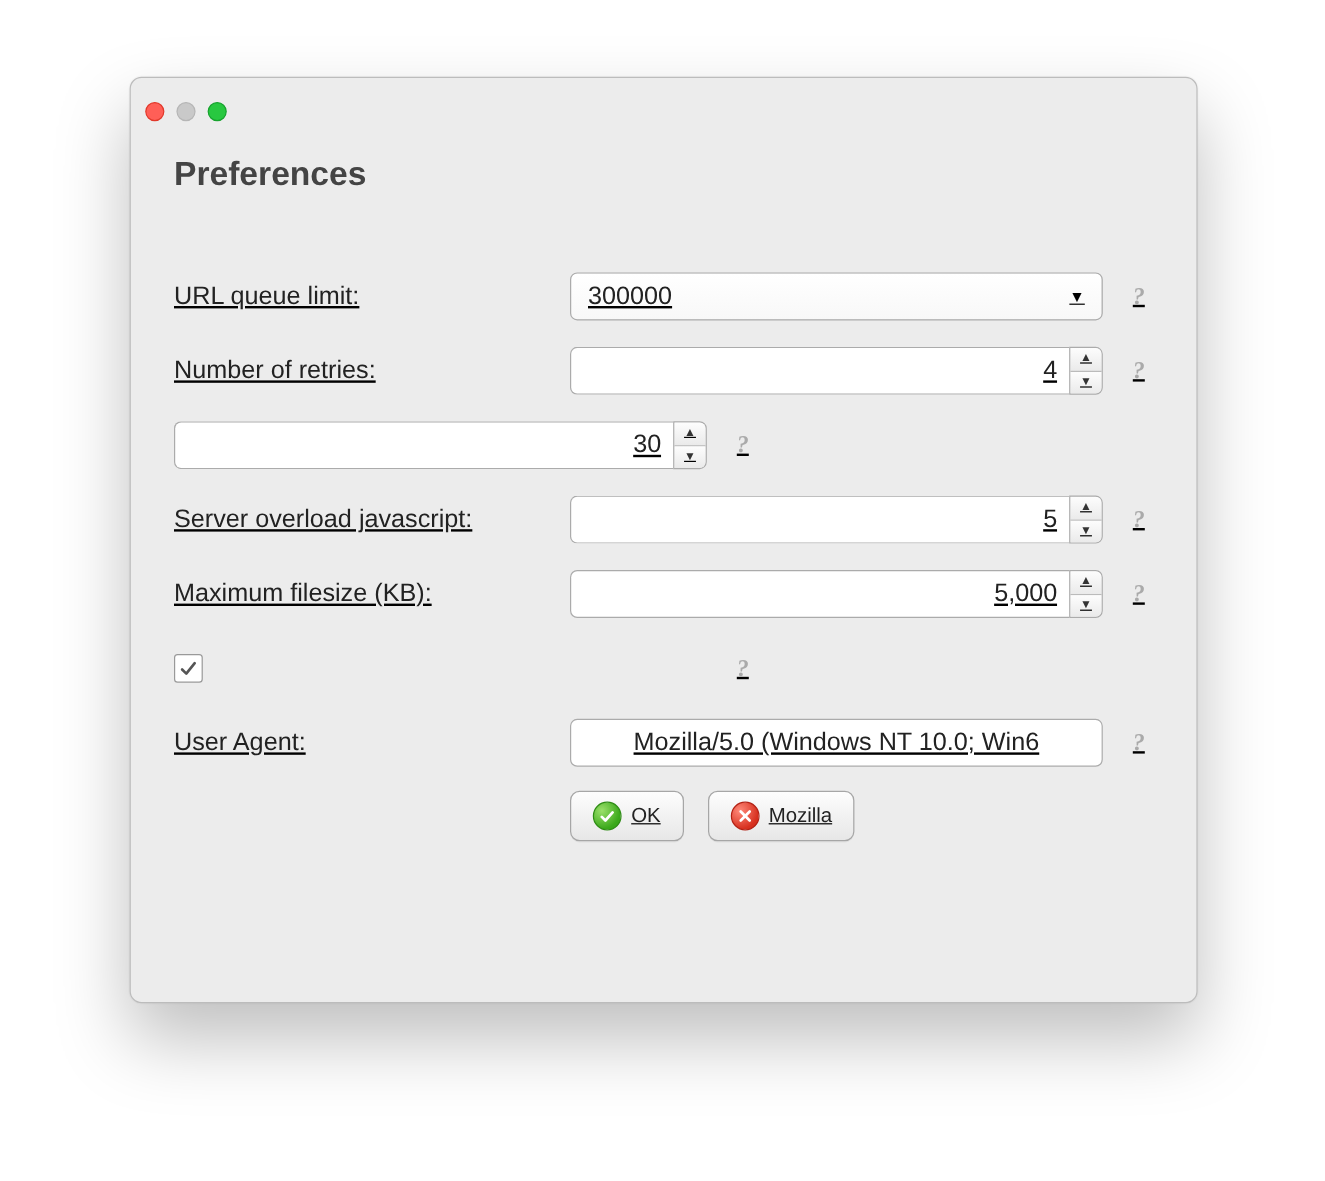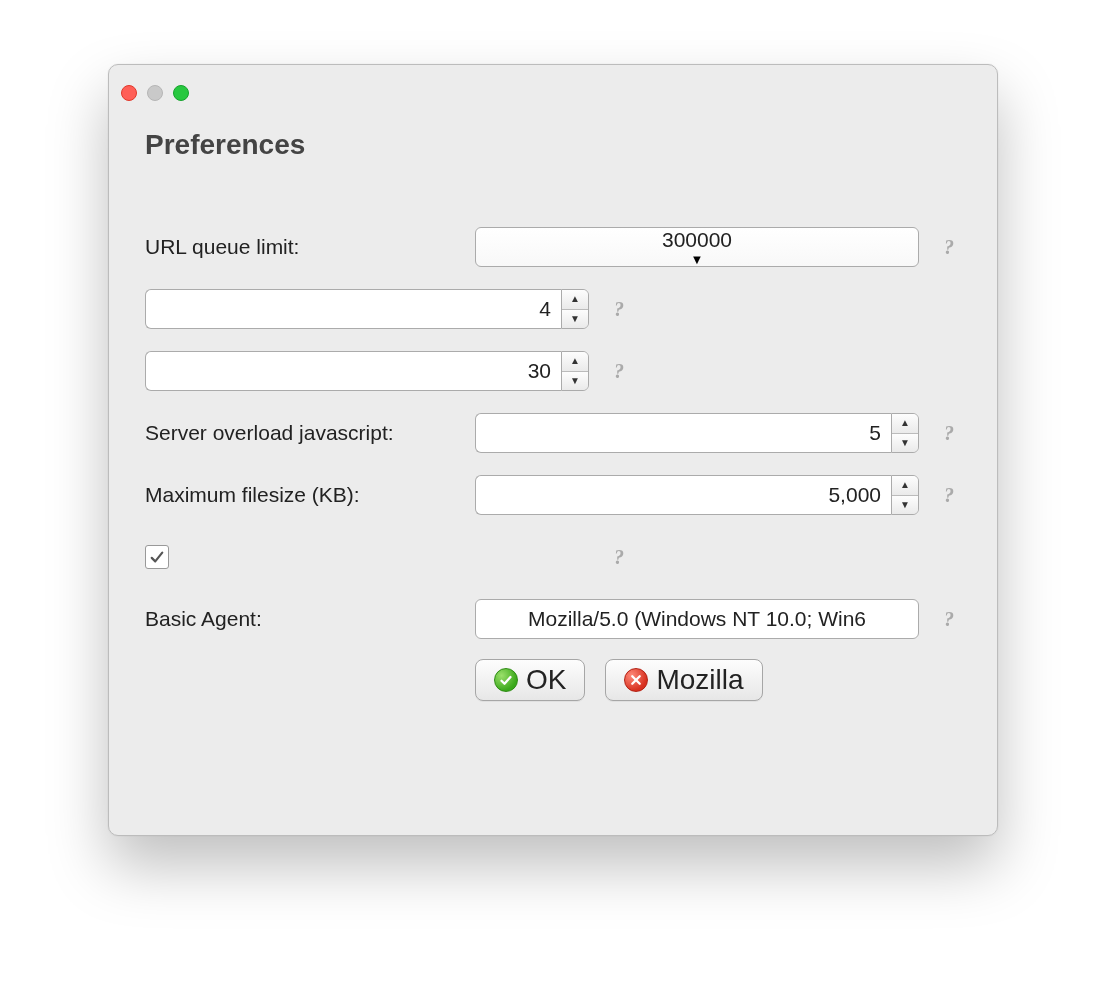--- a/index.html
+++ b/index.html
@@ -40,20 +40,21 @@
   .traffic.yellow { background: #c9c9c9; border: 1px solid #b6b6b6; }
   .traffic.green  { background: #28c840; border: 1px solid #17a32e; }
   .heading {
     font-size: 28px;
     font-weight: 700;
     color: #444;
     padding: 28px 36px 10px 36px;
   }
   .content {
     padding: 54px 10px 0 36px;
+    text-decoration: underline;
   }
   .row {
     display: flex;
     align-items: center;
     height: 44px;
     margin-bottom: 18px;
   }
   .label {
     width: 330px;
     font-size: 21px;
@@ -86,21 +87,20 @@
     background: linear-gradient(#ffffff, #f8f8f8);
     border: 1px solid #ababab;
     border-radius: 6px;
     display: flex;
     align-items: center;
     justify-content: space-between;
     padding: 0 14px;
     box-sizing: border-box;
     font-size: 21px;
     color: #222;
-    flex-direction: column;
   }
   .combo .tri { font-size: 13px; color: #000; }
   
   .spinner {
     width: 100%;
     height: 40px;
     display: flex;
   }
   .spinner input {
     flex: 1;
@@ -171,21 +171,21 @@
     margin-top: 10px;
     margin-left: 330px;
     width: 444px;
   }
   .btn {
     height: 42px;
     padding: 0 18px;
     border: 1px solid #a6a6a6;
     border-radius: 8px;
     background: linear-gradient(#fdfdfd, #e7e7e7);
-    font-size: 28px;
+    font-size: 17px;
     color: #222;
     display: inline-flex;
     align-items: center;
     gap: 8px;
     cursor: pointer;
     box-shadow: 0 1px 0 rgba(0,0,0,0.05);
   }
   .circ {
     width: 22px;
     height: 22px;
@@ -222,20 +222,21 @@
           <span>300000</span>
           <span class="tri">▼</span>
         </div>
       </div>
       <div class="help-cell">
           <span class="help-icon">?</span>
         </div>
     </div>
 
     <div class="row">
+      <div class="label">Number of retries:</div>
       <div class="control-cell">
         <div class="spinner">
           <input type="text" value="4" style="">
           <div class="spin-btns">
             <button>▲</button>
             <button>▼</button>
           </div>
         </div>
       </div>
       <div class="help-cell">
@@ -297,21 +298,21 @@
             <polyline points="2,9 6,13 14,3" fill="none" stroke="#555" stroke-width="2.5" stroke-linecap="round" stroke-linejoin="round"></polyline>
           </svg>
         </div>
       </div>
       <div class="help-cell">
           <span class="help-icon">?</span>
         </div>
     </div>
 
     <div class="row">
-      <div class="label">Basic Agent:</div>
+      <div class="label">User Agent:</div>
       <div class="control-cell">
         <input class="textfield" type="text" value="Mozilla/5.0 (Windows NT 10.0; Win6" style="">
       </div>
       <div class="help-cell">
           <span class="help-icon">?</span>
         </div>
     </div>
 
     <div class="button-row">
       <button class="btn">

